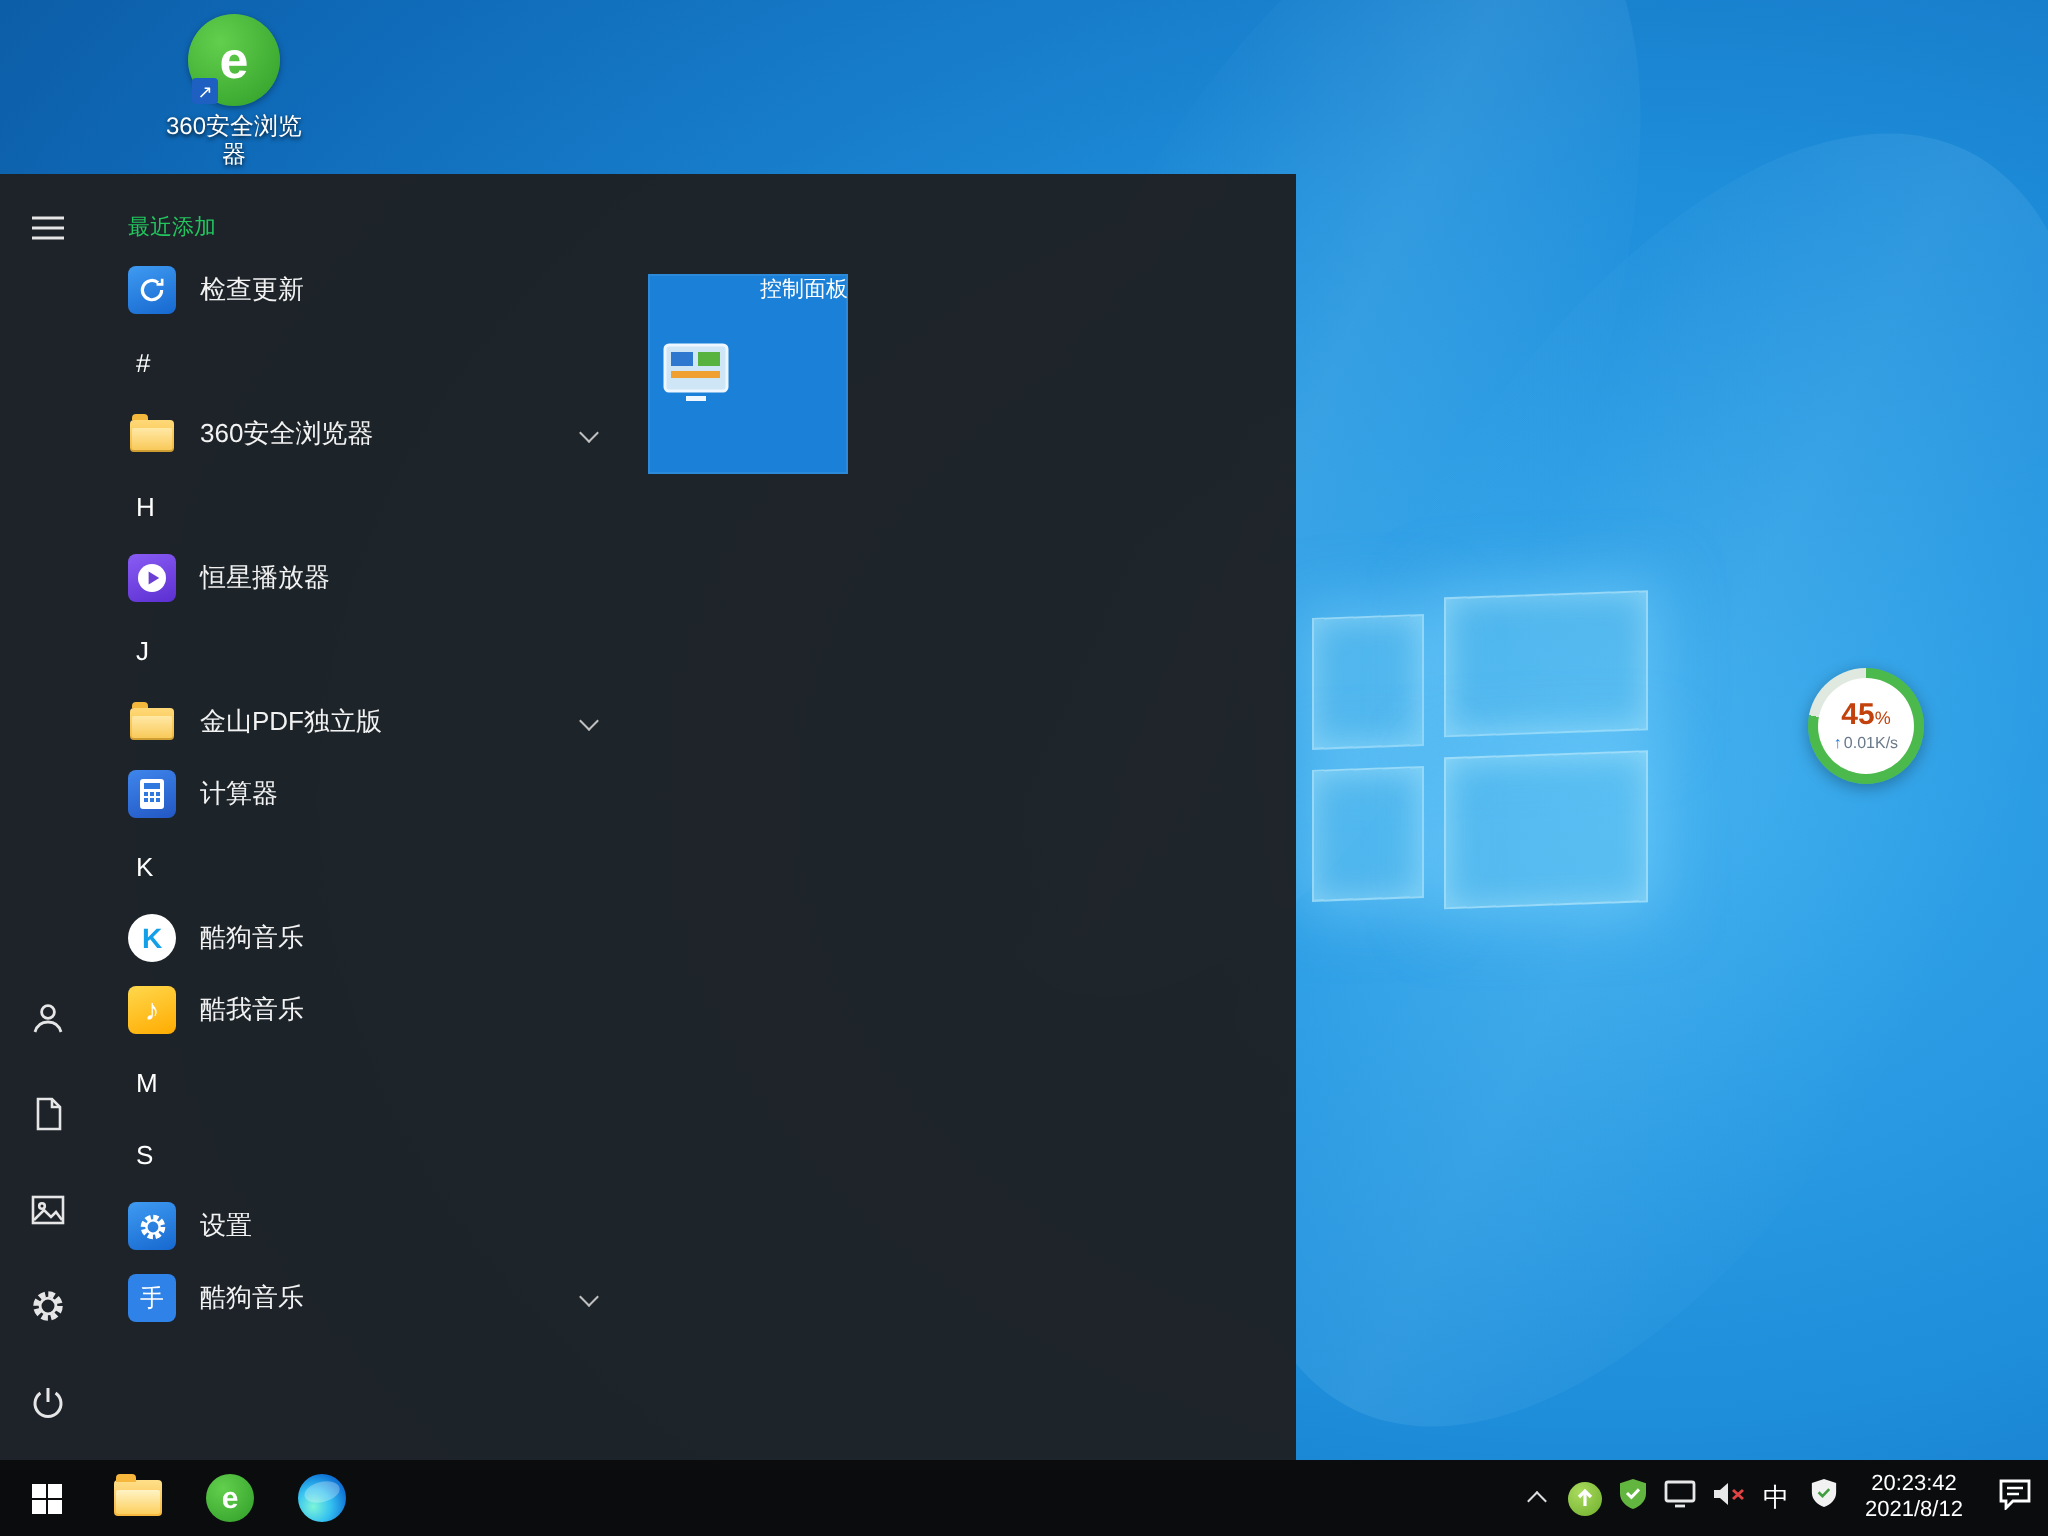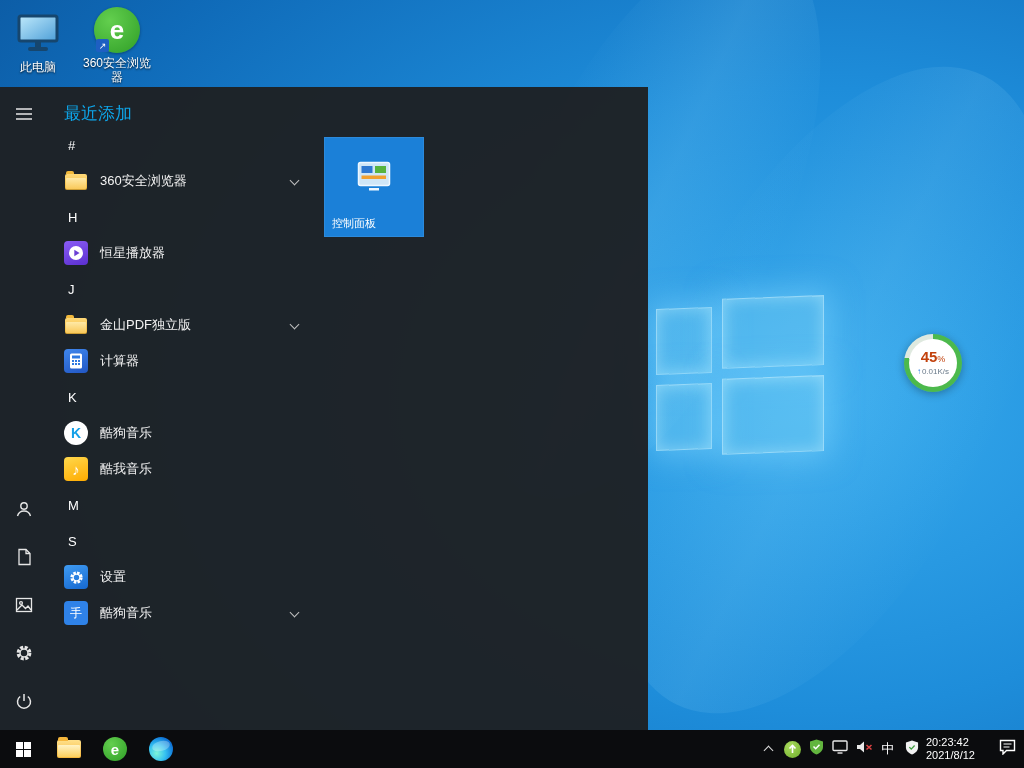--- a/index.html
+++ b/index.html
@@ -47,21 +47,21 @@
   .w-speed{font-size:8px;color:#6a7a8a;line-height:10px}
   .w-up{color:#2a7ae0;margin-right:1px}
 
   
   .start-menu{position:absolute;left:0;top:87px;width:648px;height:643px;background:rgba(30,33,36,.97);
     color:#fff;display:flex;z-index:5}
   .rail{flex:0 0 48px;display:flex;flex-direction:column;align-items:center;padding:5px 0 3px 0}
   .rail-btn{width:48px;height:48px;display:flex;align-items:center;justify-content:center;cursor:pointer}
   .rail-spacer{flex:1}
   .app-list{width:276px;padding:12px 0 0 10px;overflow:hidden}
-  .al-header{height:28px;display:flex;align-items:center;font-size:17px;color:#0ea5e9;padding-left:6px}
+  .al-header{height:28px;display:flex;align-items:center;font-size:11px;color:#22c55e;padding-left:6px}
   .al-row{height:36px;width:252px;display:flex;align-items:center;position:relative;padding-left:6px;cursor:pointer;border-radius:2px}
   .ai{width:24px;height:24px;flex:0 0 24px;margin-right:12px;display:flex;align-items:center;justify-content:center}
   .al-label{font-size:13px;color:#f2f2f2;white-space:nowrap}
   .al-letter{height:36px;width:252px;display:flex;align-items:center;font-size:13px;padding-left:10px;cursor:pointer}
   .chev{position:absolute;right:12px;top:14px;width:7px;height:7px;
     border-right:1.5px solid #c0c0c0;border-bottom:1.5px solid #c0c0c0;transform:rotate(45deg)}
   .app-sq{border-radius:4px}
   .sq-update,.sq-settings{background:linear-gradient(160deg,#3f9bf2,#1668cf)}
   .sq-player{background:linear-gradient(160deg,#8a5cf5,#5b2fd0)}
   .sq-calc{background:linear-gradient(160deg,#3f86ec,#2257c4)}
@@ -70,21 +70,21 @@
   .sq-ime{background:#2f82e8;color:#fff;font-size:12px}
   .ic-round{width:24px;height:24px;border-radius:50%;background:#fff;color:#14a0e8;font-weight:bold;font-size:14px;
     display:flex;align-items:center;justify-content:center}
   .folder-sm{width:22px;height:16px;background:linear-gradient(#ffd978,#f2b93c);border-radius:2px;position:relative;
     box-shadow:inset 0 -1px 0 rgba(0,0,0,.15);margin-top:2px}
   .folder-sm::before{content:"";position:absolute;top:-3px;left:1px;width:8px;height:3px;background:#f2b93c;border-radius:2px 2px 0 0}
   .folder-sm::after{content:"";position:absolute;left:1px;right:1px;top:4px;bottom:1px;
     background:linear-gradient(#ffe9a6,#f9c95a);border-radius:1px}
   .tile-area{flex:1;position:relative}
   .tile{position:absolute;left:0;top:50px;width:100px;height:100px;background:#1b80d8;cursor:pointer;
-    display:flex;flex-direction:column;box-shadow:inset 0 0 0 1px rgba(255,255,255,.08)}
+    display:flex;flex-direction:row;box-shadow:inset 0 0 0 1px rgba(255,255,255,.08)}
   .tile-icon{flex:1;display:flex;align-items:center;justify-content:center}
   .tile-label{font-size:11px;color:#fff;padding:0 0 6px 8px}
 
   
   .taskbar{position:absolute;left:0;bottom:0;width:1024px;height:38px;background:#0b0c0e;display:flex;
     align-items:center;z-index:10}
   .tb-btn{width:46px;height:38px;display:flex;align-items:center;justify-content:center;cursor:pointer}
   .winlogo{display:grid;grid-template-columns:7px 7px;grid-template-rows:7px 7px;gap:1px}
   .winlogo i{background:#fff}
   .tb-folder{width:24px;height:18px;background:linear-gradient(#ffe08a,#f6b73c);border-radius:2px;position:relative}
@@ -96,55 +96,39 @@
   .tb-edge{width:24px;height:24px;border-radius:50%;position:relative;overflow:hidden;
     background:radial-gradient(circle at 32% 68%, #7df5d8 0%, #35c1f1 38%, #1077d8 72%, #0a50b0 100%)}
   .tb-edge::after{content:"";position:absolute;left:3px;top:4px;width:18px;height:10px;border-radius:50%;
     background:rgba(255,255,255,.28);transform:rotate(-14deg)}
   .tray{margin-left:auto;display:flex;align-items:center;height:100%}
   .tray-btn{width:24px;height:38px;display:flex;align-items:center;justify-content:center;cursor:pointer;color:#fff}
   .caret-up{width:7px;height:7px;border-left:1.5px solid #ddd;border-top:1.5px solid #ddd;transform:rotate(45deg);margin-top:3px}
   .up-ball{width:17px;height:17px;border-radius:50%;background:radial-gradient(circle at 35% 30%,#aadb5e,#6faf2c);
     display:flex;align-items:center;justify-content:center}
   .ime span{font-size:13px;color:#fff}
-  .clock{width:66px;text-align:left;font-size:11px;color:#fff;line-height:13px;cursor:pointer;padding:0 2px}
+  .clock{width:66px;text-align:center;font-size:11px;color:#fff;line-height:13px;cursor:pointer;padding:0 2px}
   .action{width:34px}
 </style>
 </head>
 <body>
 
 <div class="screen">
 
   <div class="wallpaper">
     <div class="beam beam1"></div>
     <div class="beam beam2"></div>
     <div class="win-flag">
       <div class="pane p1"></div>
       <div class="pane p2"></div>
       <div class="pane p3"></div>
       <div class="pane p4"></div>
     </div>
   </div>
 
-  <div class="desktop-icon di-pc">
-    <span class="di-art">
-      <svg width="44" height="42" viewBox="0 0 44 42">
-        <defs>
-          <linearGradient id="scr" x1="0" y1="0" x2="1" y2="1">
-            <stop offset="0" stop-color="#bfe9fb"></stop>
-              <stop offset="1" stop-color="#4d9fd8"></stop>
-          </linearGradient>
-        </defs>
-        <rect x="3" y="3" width="38" height="25" rx="2" fill="url(#scr)" stroke="#16466e" stroke-width="3"></rect>
-        <rect x="19" y="29" width="6" height="5" fill="#16466e"></rect>
-        <rect x="12" y="34" width="20" height="4" rx="2" fill="#16466e"></rect>
-      </svg>
-    </span>
-    <span class="di-label">此电脑</span>
-  </div>
 
   <div class="desktop-icon di-360">
     <span class="di-art">
       <span class="circle360">
         <i class="e">e</i>
       </span>
       <i class="sc-badge">↗</i>
     </span>
     <span class="di-label">360安全浏览器</span>
   </div>
@@ -205,20 +189,29 @@
               <path d="M9 2v7"></path>
               <path d="M5.2 4.5a6.5 6.5 0 1 0 7.6 0"></path>
             </svg>
         </span>
       </div>
     </div>
 
     <div class="app-list">
       <div class="al-header">最近添加</div>
 
+      <div class="al-row">
+        <span class="ai app-sq sq-update">
+          <svg width="14" height="14" viewBox="0 0 16 16" fill="none" stroke="#fff" stroke-width="1.8">
+              <path d="M13.5 8a5.5 5.5 0 1 1-2-4.2"></path>
+              <path d="M13.8 1.6v3.2h-3.2" stroke-width="1.5"></path>
+            </svg>
+        </span>
+        <span class="al-label">检查更新</span>
+      </div>
 
       <div class="al-letter">
           <span>#</span>
         </div>
 
       <div class="al-row">
         <span class="ai">
             <span class="folder-sm"></span>
           </span>
         <span class="al-label">360安全浏览器</span>

